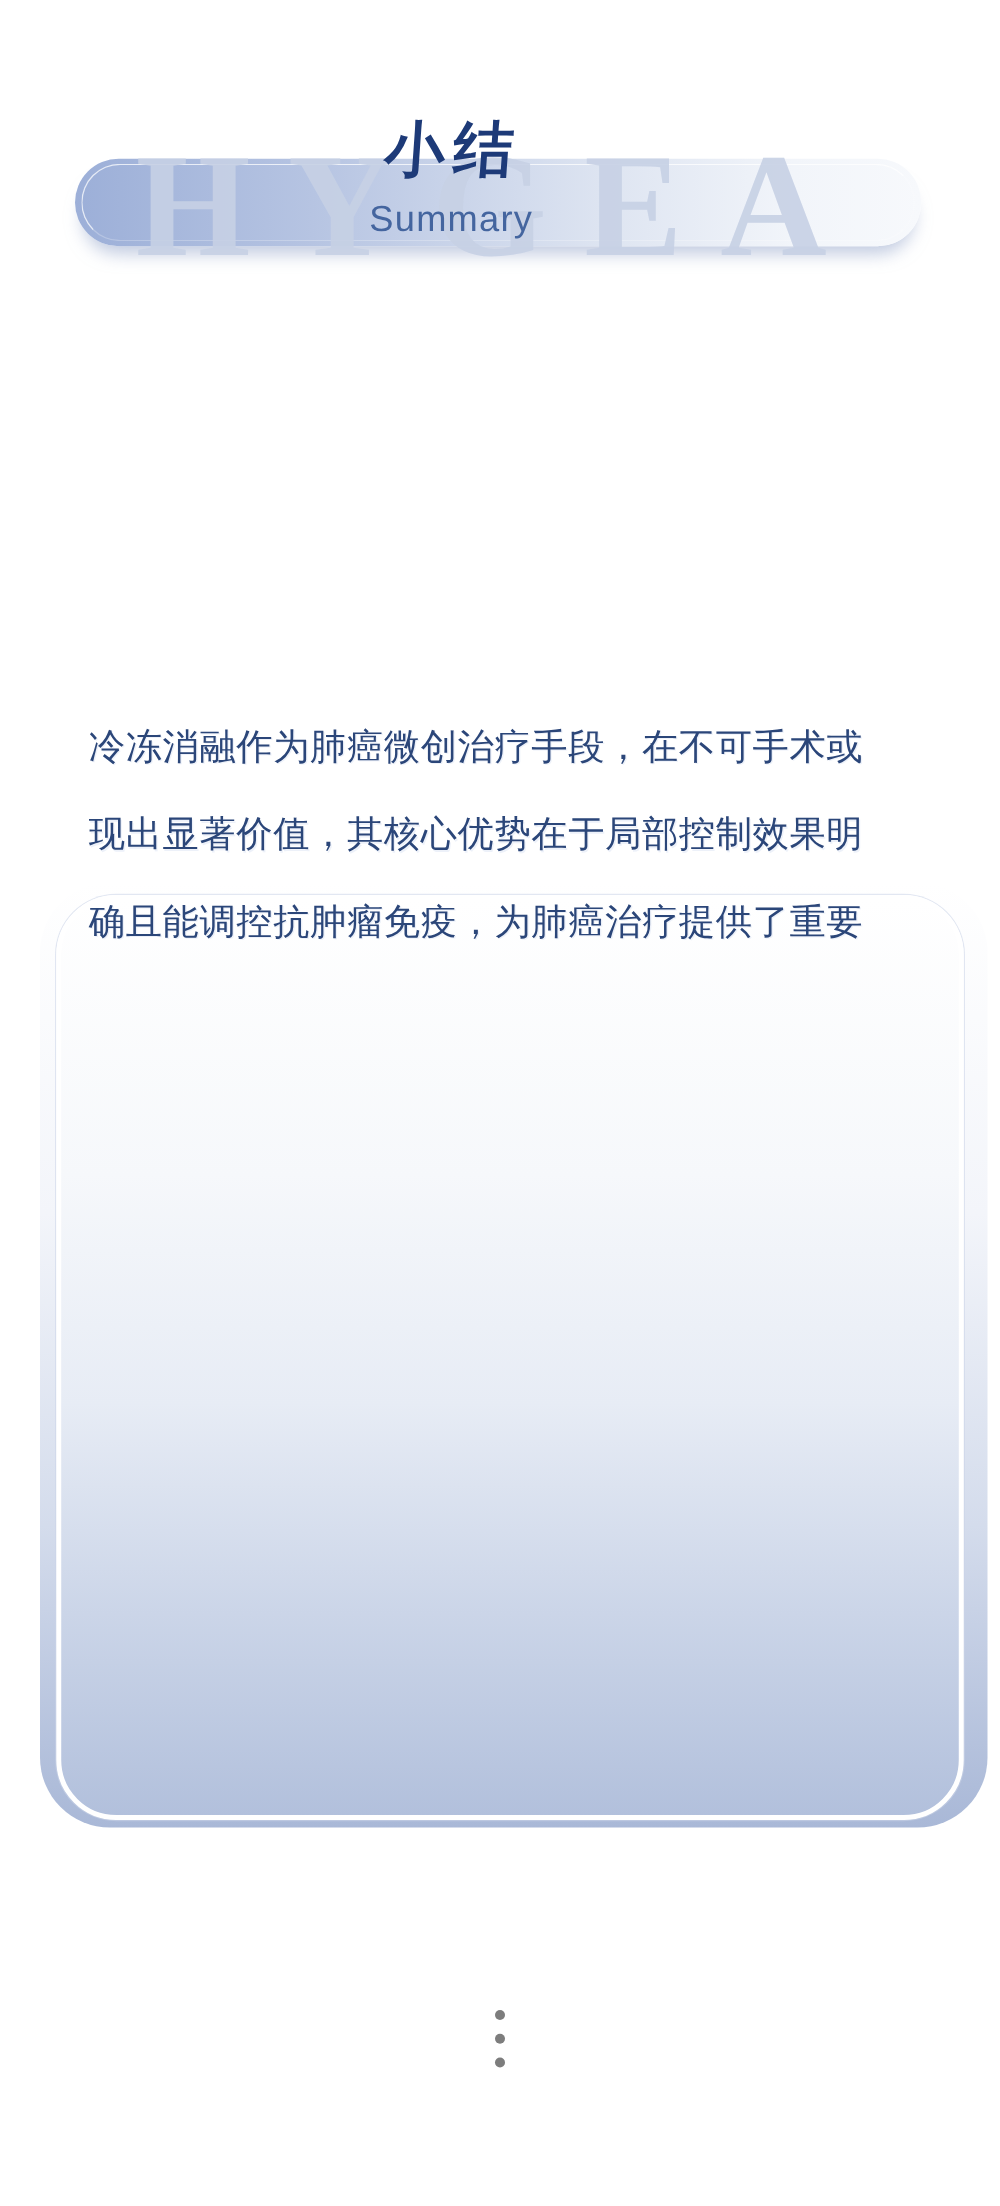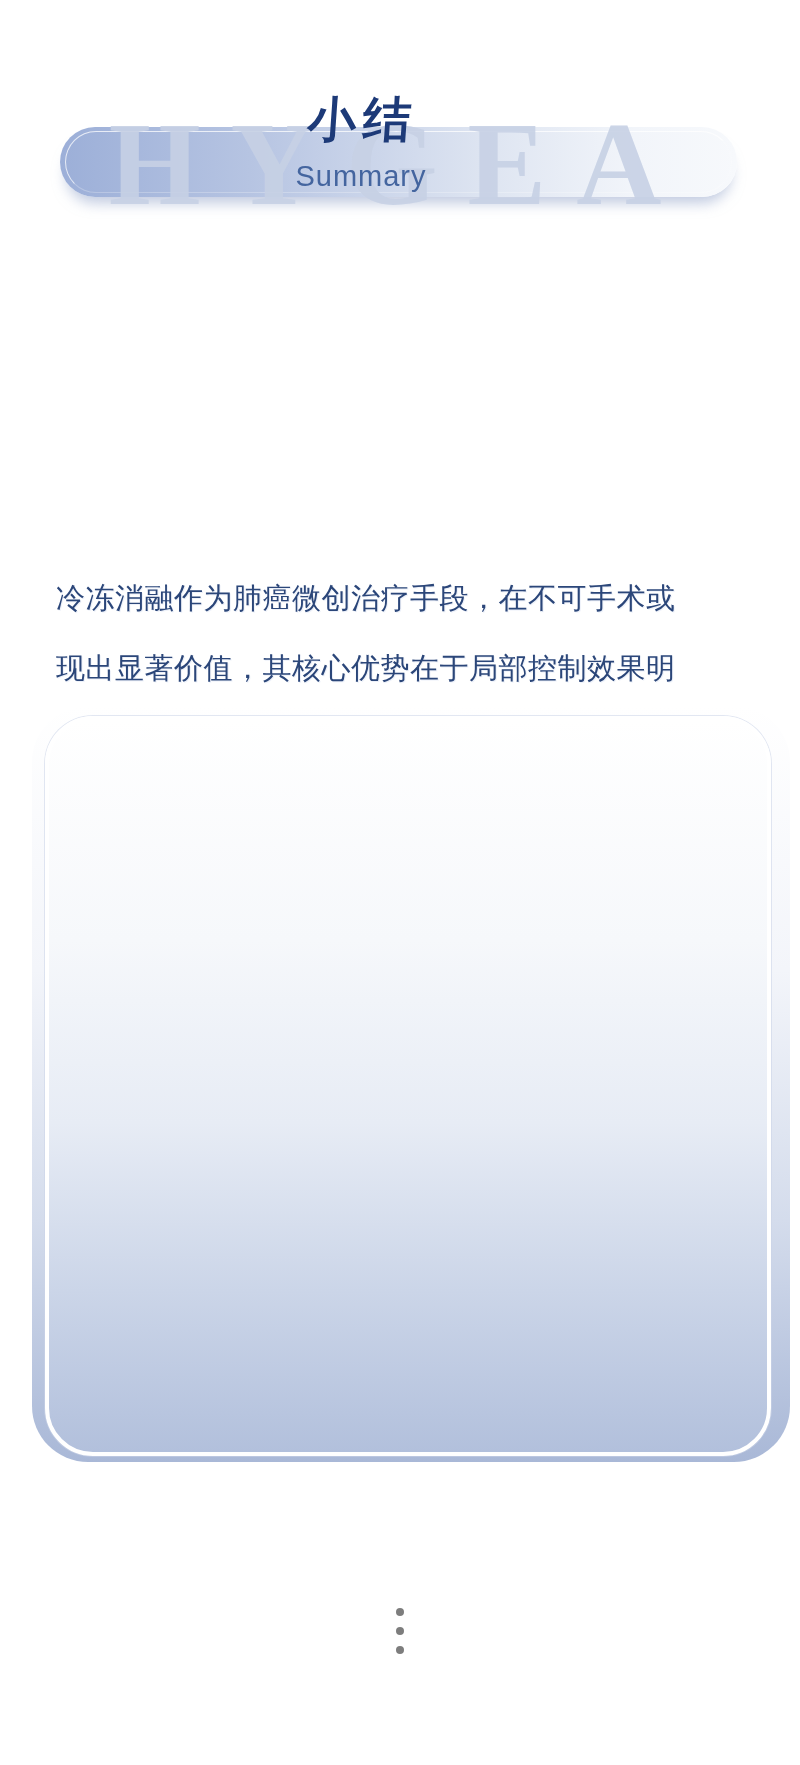--- a/index.html
+++ b/index.html
@@ -89,21 +89,21 @@
   .summary-text{
     position:absolute;
     left:56px;top:563px;
     width:624px;
     color:#2b4679;
     font-size:29px;
     line-height:70px;
     letter-spacing:0.5px;
     text-shadow:1px 1px 0 rgba(215,224,242,0.45);
   }
-  .summary-line{white-space:nowrap;}
+  .summary-line{white-space:nowrap;margin-left:15px;}
 
   
   .dots{
     position:absolute;
     left:0;top:1608px;
     width:800px;
     display:flex;
     flex-direction:column;
     align-items:center;
     gap:11px;
@@ -123,20 +123,21 @@
   <div class="watermark">HYGEA</div>
   <div class="title-zh">小结</div>
   <div class="title-en">Summary</div>
 
   <div class="card-outer"></div>
   <div class="card-inner"></div>
 
   <div class="summary-text">
     <div class="summary-line">冷冻消融作为肺癌微创治疗手段，在不可手术或</div>
     <div class="summary-line">现出显著价值，其核心优势在于局部控制效果明</div>
+    <div class="summary-line">确且能调控抗肿瘤免疫，为肺癌治疗提供了重要</div>
   </div>
 
   <div class="dots">
     <div class="dot"></div>
     <div class="dot"></div>
     <div class="dot"></div>
   </div>
 
 </div>
 

